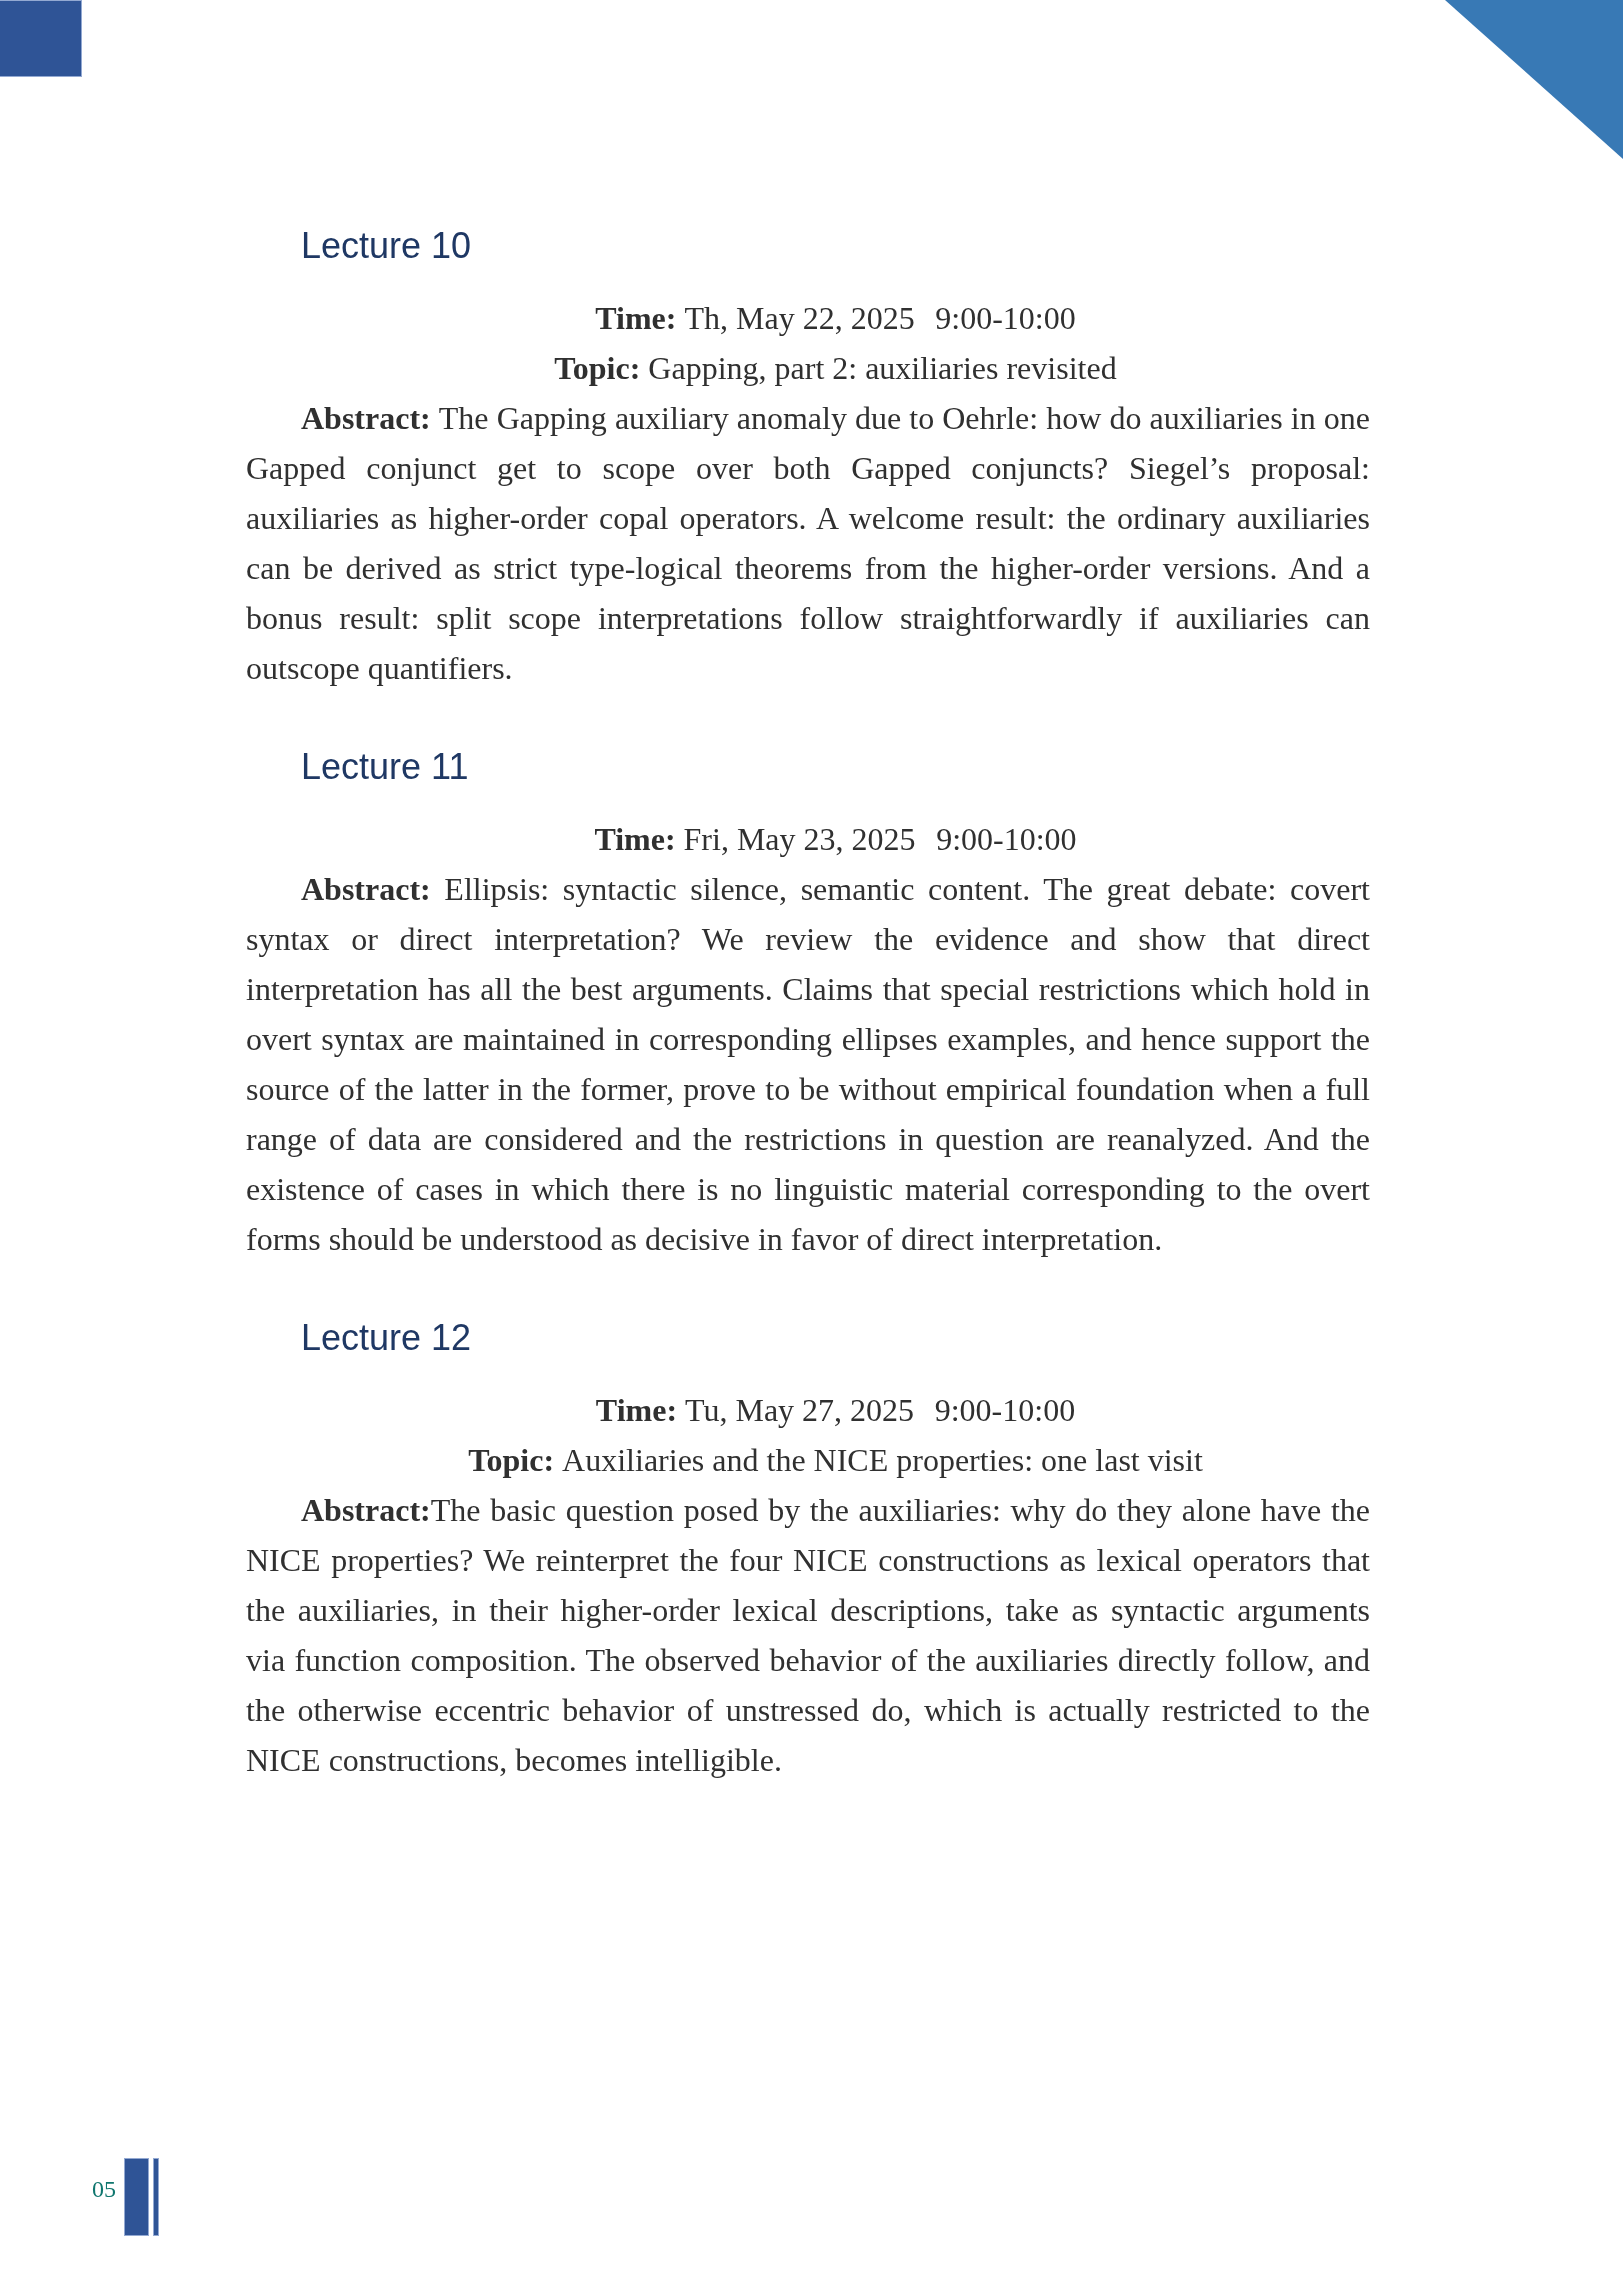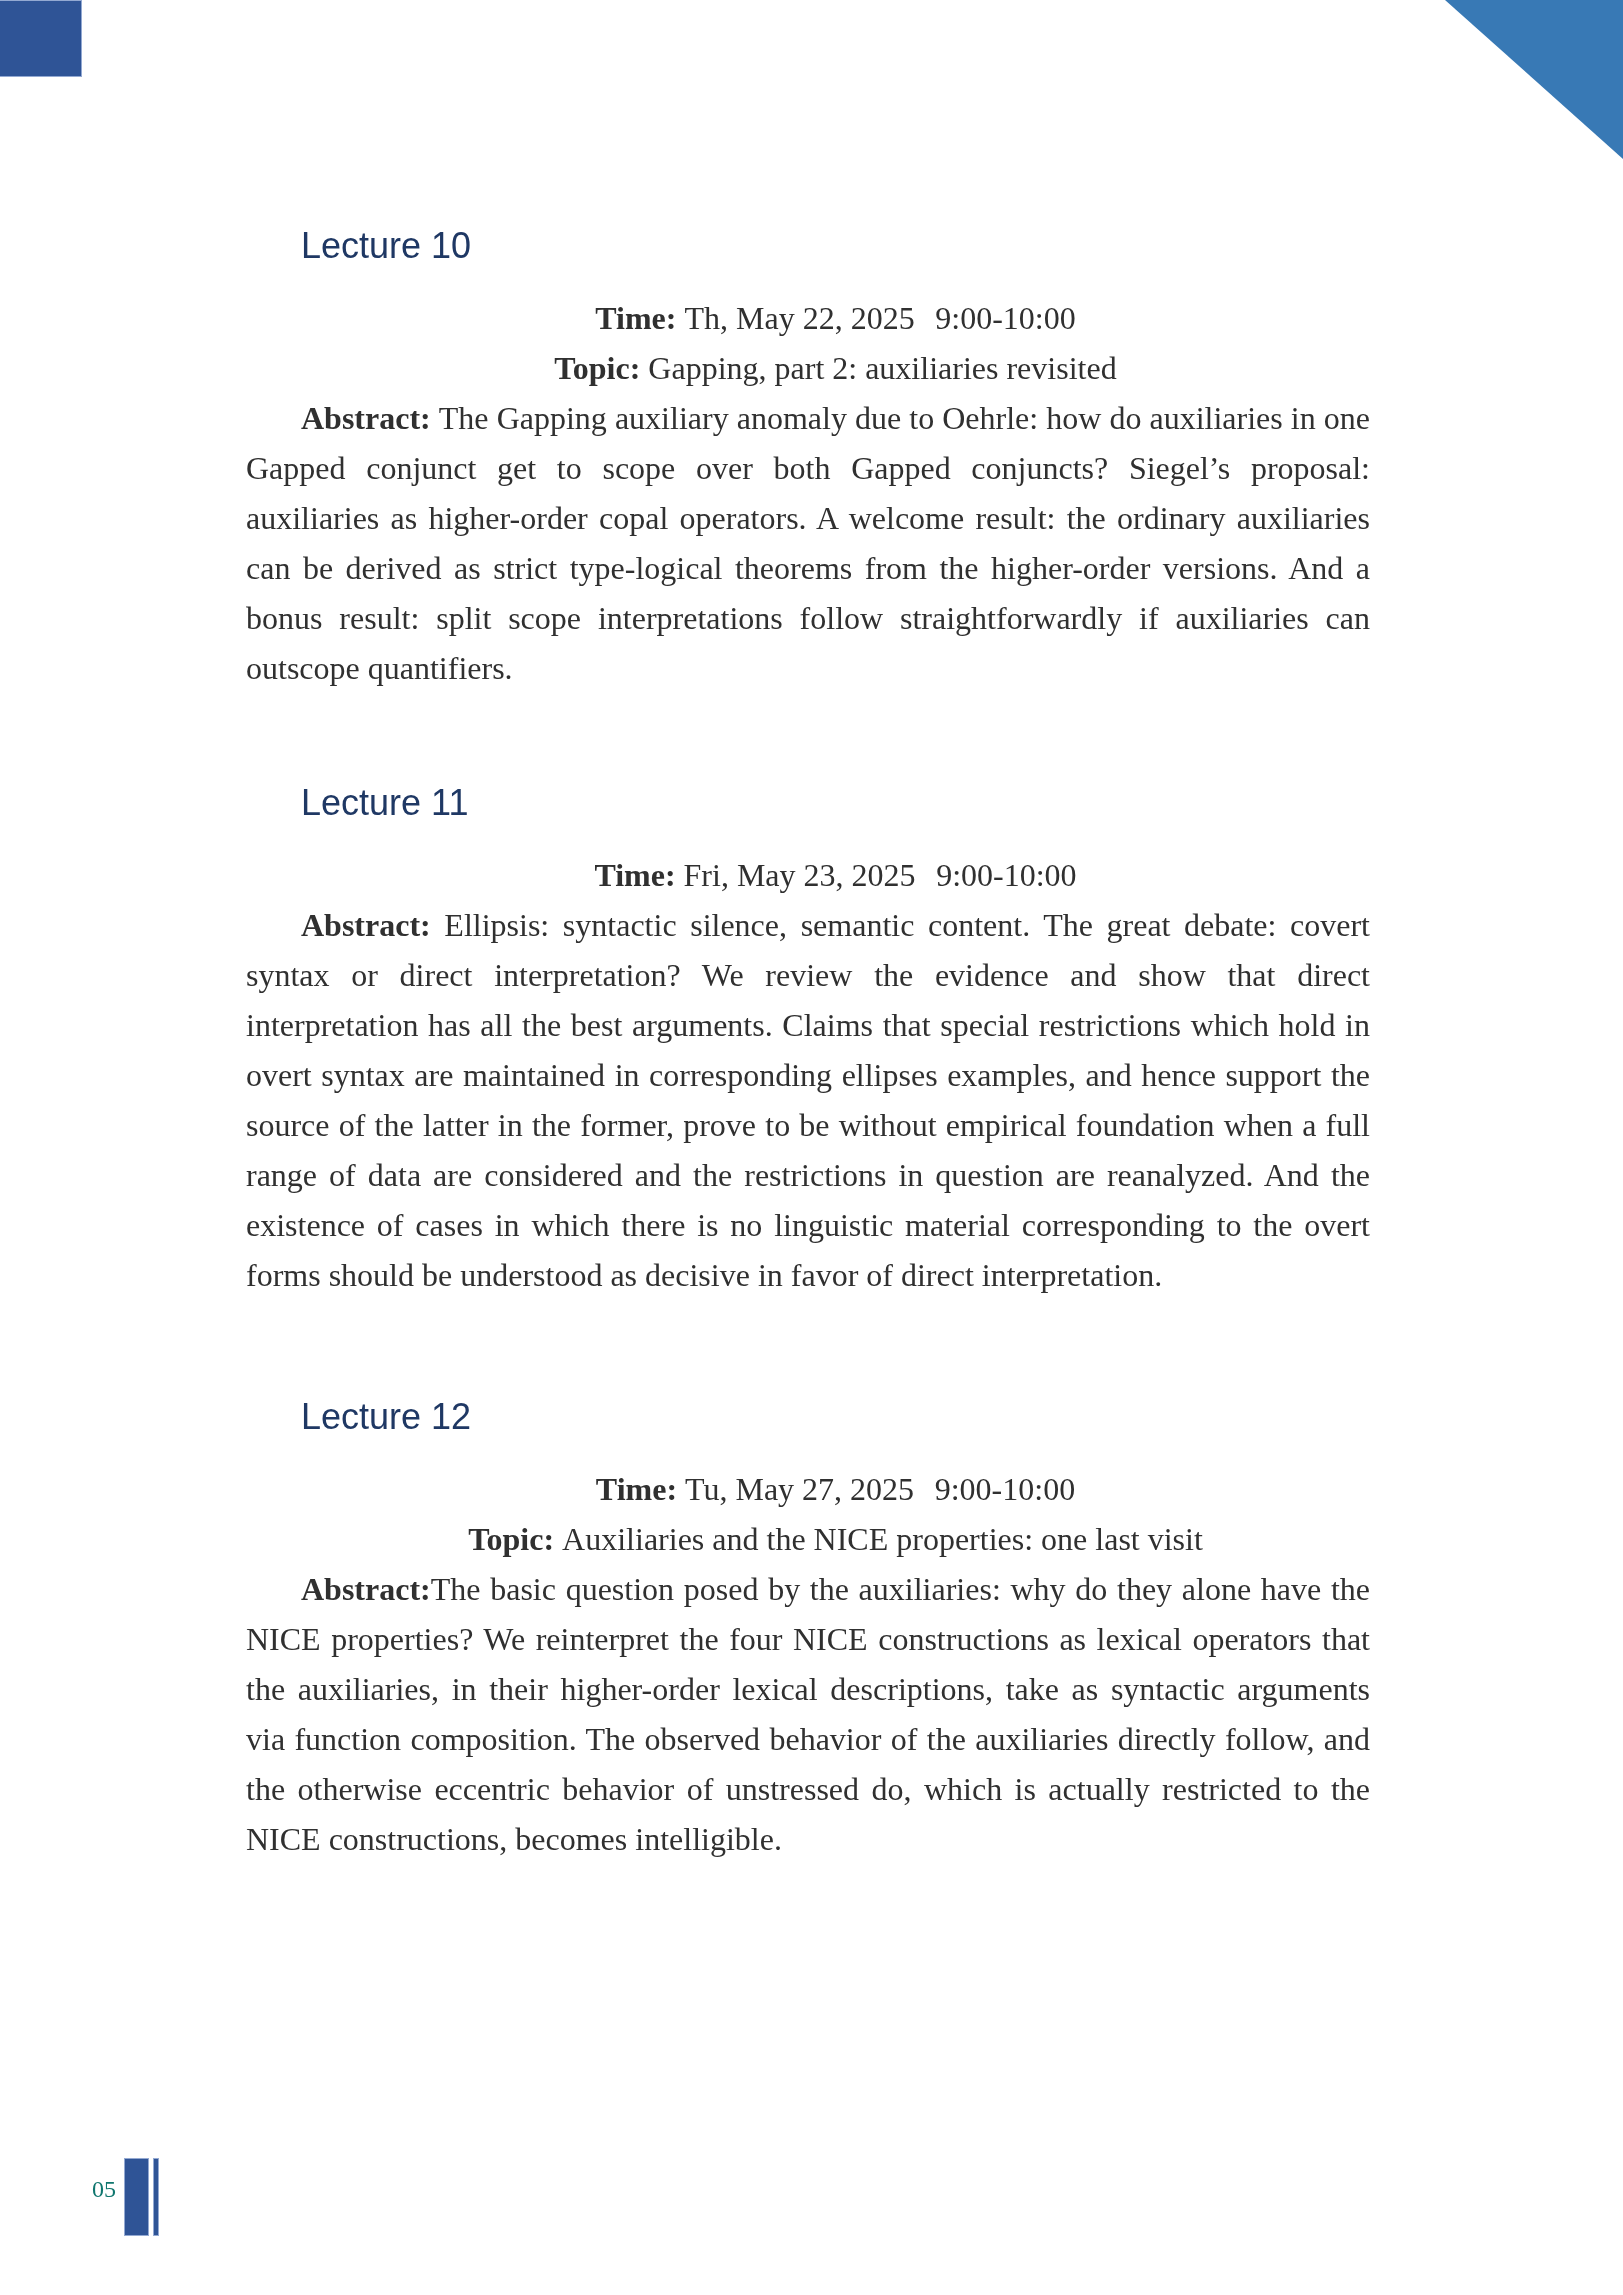--- a/index.html
+++ b/index.html
@@ -23,22 +23,22 @@
 
   
   .content {
     position: absolute;
     left: 246px;
     top: 224px;
     width: 1124px;
   }
 
   section.lecture { margin: 0; }
-  section.lecture + section.lecture.gap-a { margin-top: 88px; }
-  section.lecture + section.lecture.gap-b { margin-top: 95px; }
+  section.lecture + section.lecture.gap-a { margin-top: 52px; }
+  section.lecture + section.lecture.gap-b { margin-top: 52px; }
 
   h2.lec-title {
     margin: 0 0 25px 0;
     padding-left: 55px;
     font-family: "Liberation Sans", sans-serif;
     font-weight: normal;
     font-size: 36px;
     line-height: 44px;
     color: var(--heading-blue, #1f3864);
   }

